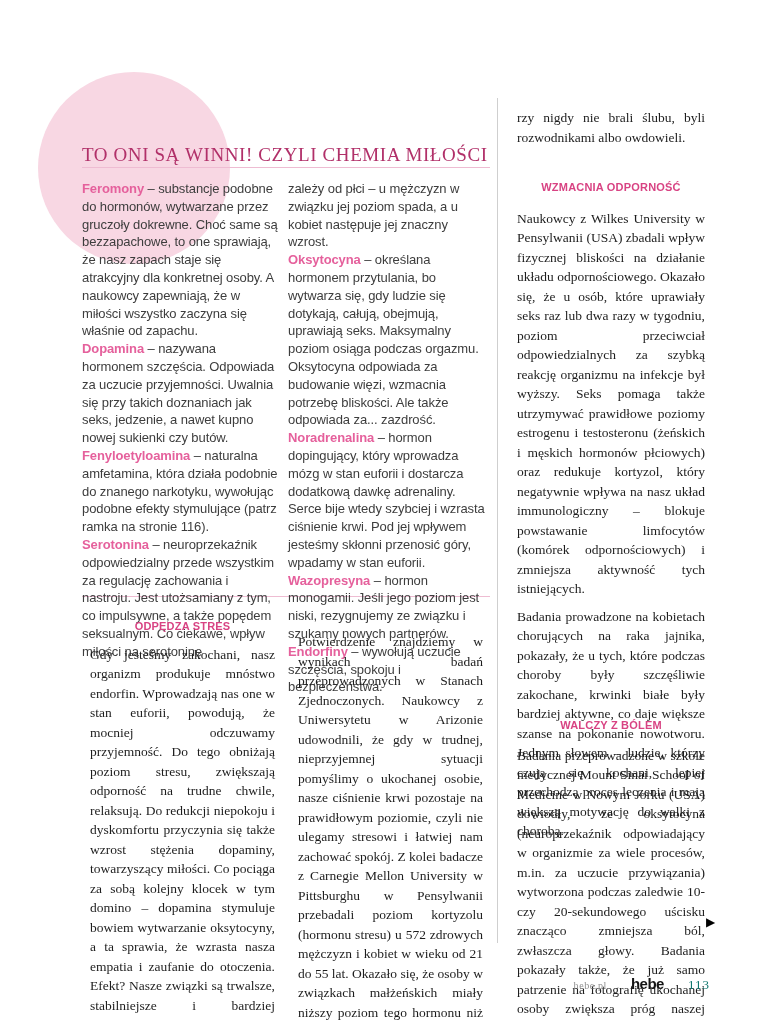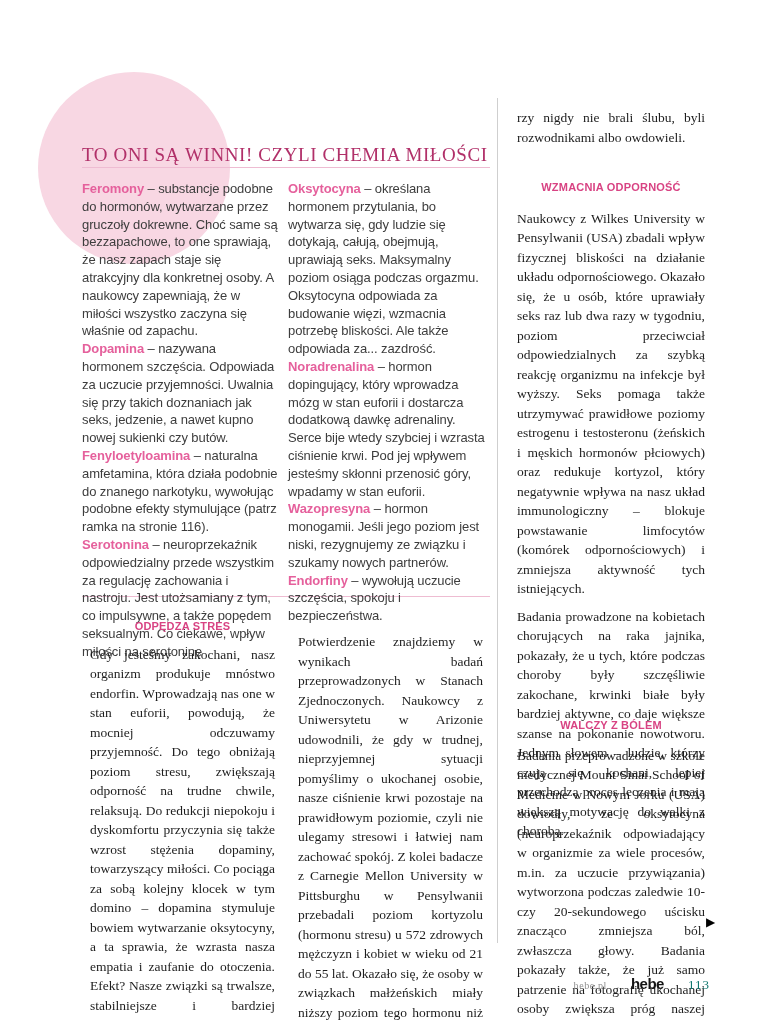--- a/index.html
+++ b/index.html
@@ -67,20 +67,21 @@
   <div class="rule rule-bottom"></div>
 
   <div class="g-col g-col1">
     <p><span class="term">Feromony</span><span> – substancje podobne do hormonów, wytwarzane przez gruczoły dokrewne. Choć same są bezzapachowe, to one sprawiają, że nasz zapach staje się atrakcyjny dla konkretnej osoby. A naukowcy zapewniają, że w miłości wszystko zaczyna się właśnie od zapachu.</span></p>
     <p><span class="term">Dopamina</span><span> – nazywana hormonem szczęścia. Odpowiada za uczucie przyjemności. Uwalnia się przy takich doznaniach jak seks, jedzenie, a nawet kupno nowej sukienki czy butów.</span></p>
     <p><span class="term">Fenyloetyloamina</span><span> – naturalna amfetamina, która działa podobnie do znanego narkotyku, wywołując podobne efekty stymulujące (patrz ramka na stronie 116).</span></p>
     <p><span class="term">Serotonina</span><span> – neuroprzekaźnik odpowiedzialny przede wszystkim za regulację zachowania i nastroju. Jest utożsamiany z tym, co impulsywne, a także popędem seksualnym. Co ciekawe, wpływ miłości na serotoninę</span></p>
   </div>
 
   <div class="g-col g-col2">
+    <p>zależy od płci – u mężczyzn w związku jej poziom spada, a u kobiet następuje jej znaczny wzrost.</p>
     <p><span class="term">Oksytocyna</span><span> – określana hormonem przytulania, bo wytwarza się, gdy ludzie się dotykają, całują, obejmują, uprawiają seks. Maksymalny poziom osiąga podczas orgazmu. Oksytocyna odpowiada za budowanie więzi, wzmacnia potrzebę bliskości. Ale także odpowiada za... zazdrość.</span></p>
     <p><span class="term">Noradrenalina</span><span> – hormon dopingujący, który wprowadza mózg w stan euforii i dostarcza dodatkową dawkę adrenaliny. Serce bije wtedy szybciej i wzrasta ciśnienie krwi. Pod jej wpływem jesteśmy skłonni przenosić góry, wpadamy w stan euforii.</span></p>
     <p><span class="term">Wazopresyna</span><span> – hormon monogamii. Jeśli jego poziom jest niski, rezygnujemy ze związku i szukamy nowych partnerów.</span></p>
     <p><span class="term">Endorfiny</span><span> – wywołują uczucie szczęścia, spokoju i bezpieczeństwa.</span></p>
   </div>
 
   <div class="divider"></div>
 
   <div class="col3-top serif">
     <p>rzy nigdy nie brali ślubu, byli rozwodnikami albo owdowieli.</p>

